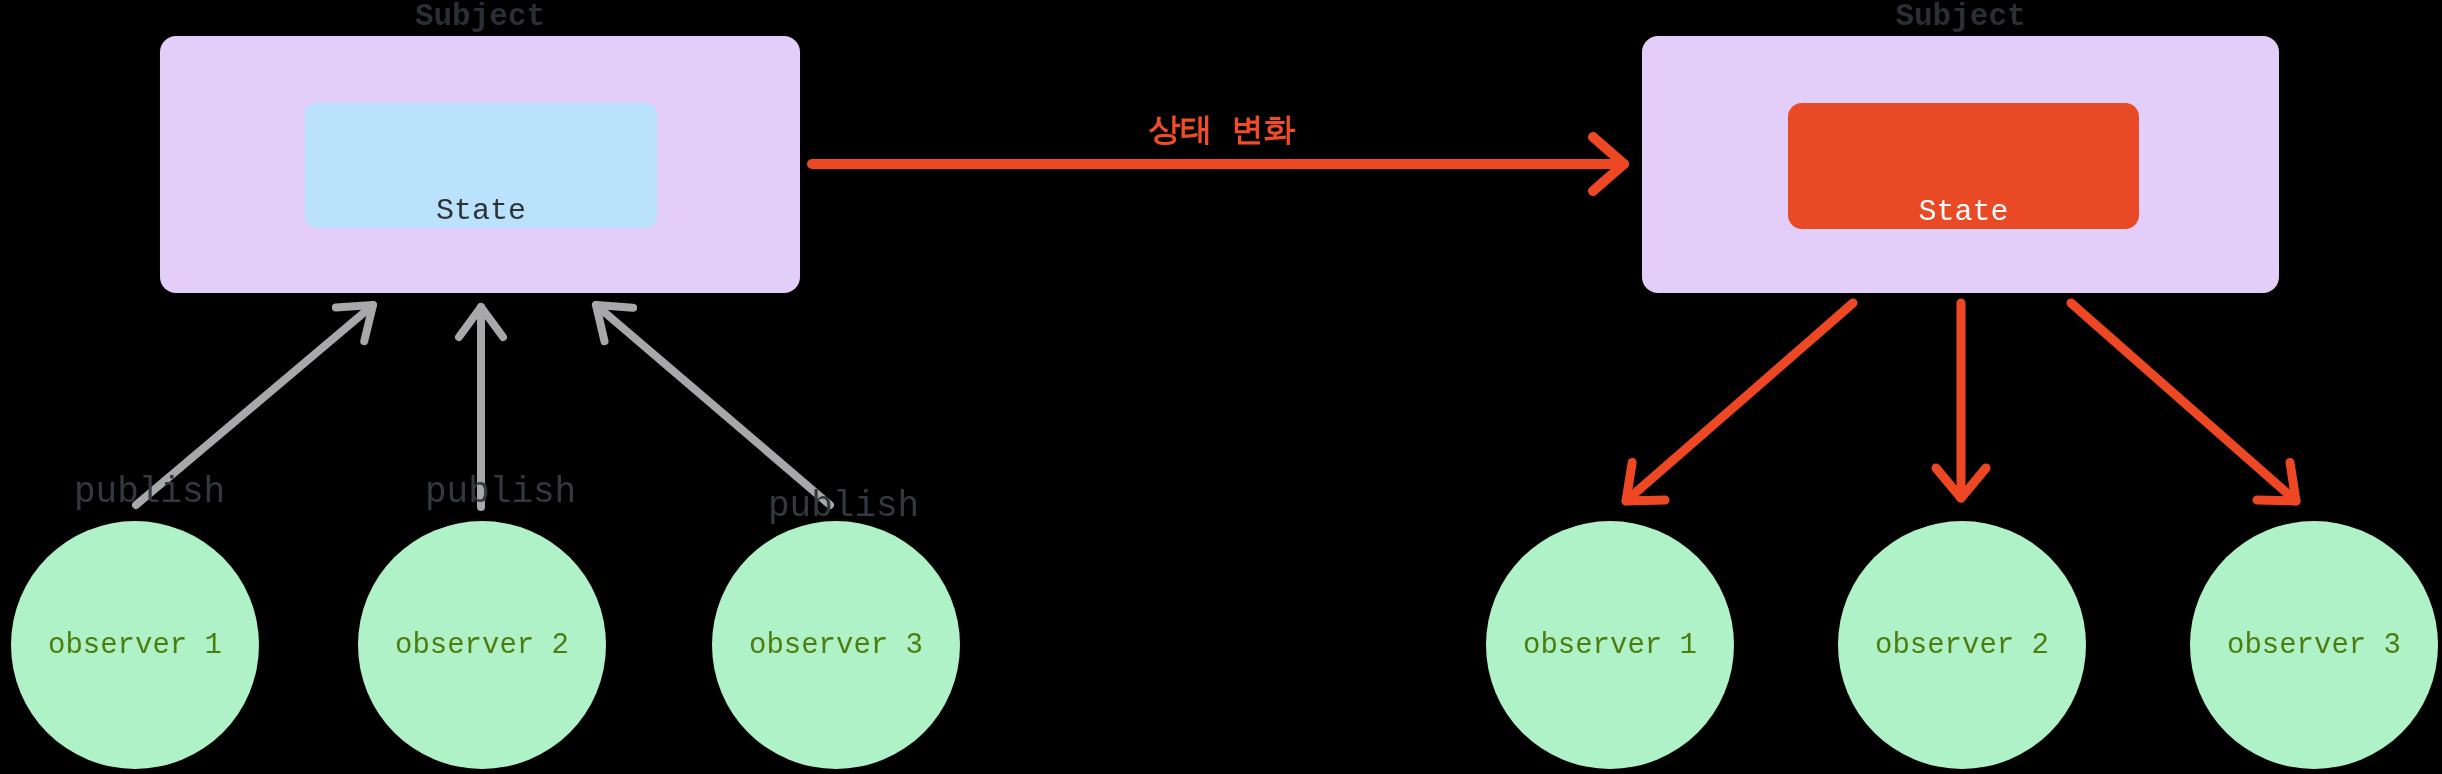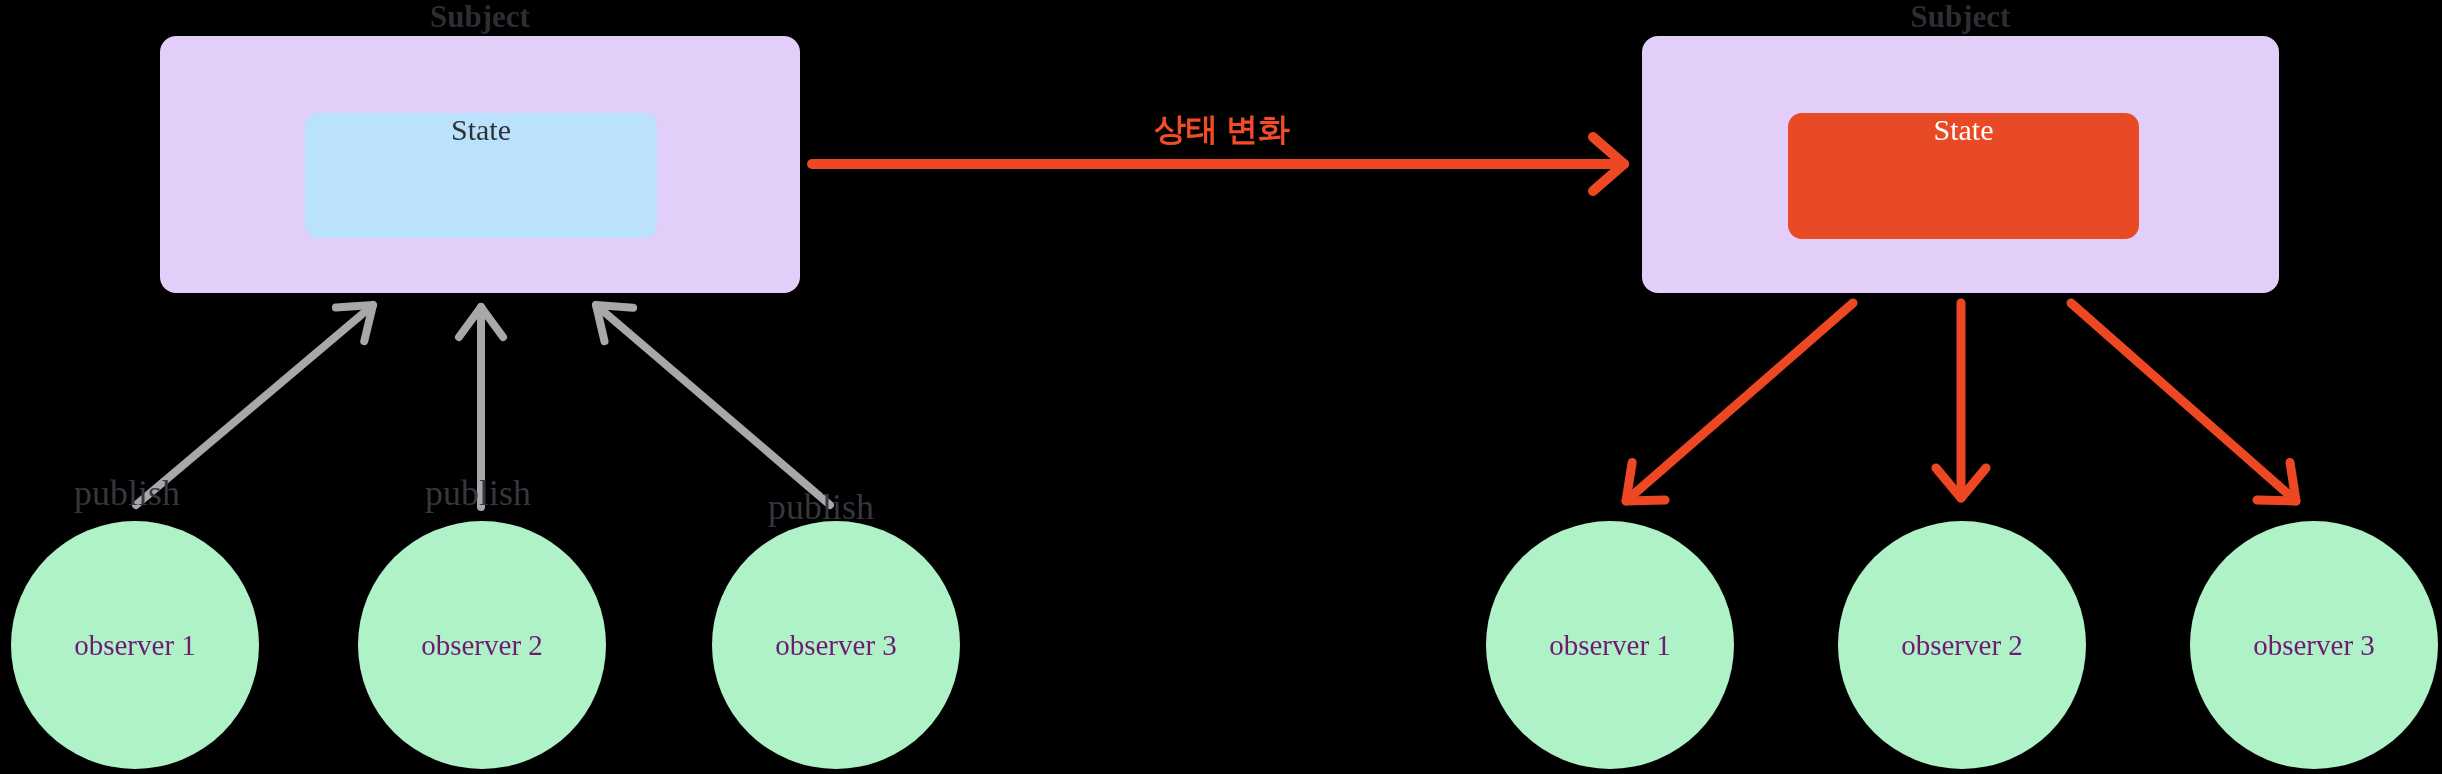--- a/index.html
+++ b/index.html
@@ -6,21 +6,21 @@
     margin: 0;
     padding: 0;
     background: #000000;
   }
   .canvas {
     position: relative;
     width: 2442px;
     height: 774px;
     background: #000000;
     overflow: hidden;
-    font-family: Liberation Serif, serif;
+    font-family: Liberation Mono, monospace;
   }
 
   .arrows-layer {
     position: absolute;
     left: 0; top: 0;
     width: 2442px; height: 774px;
     pointer-events: none;
   }
 
   .subject-title {
@@ -36,24 +36,23 @@
   .subject-box {
     position: absolute;
     top: 36px;
     height: 257px;
     background: #E3CDF9;
     border-radius: 16px;
   }
   .state-box {
     position: absolute;
     display: flex;
-    align-items: flex-start;
+    align-items: flex-end;
     justify-content: center;
     font-size: 30px;
-    margin-top: 10px;
   }
   .state-left {
     left: 305px; top: 103px;
     width: 352px; height: 125px;
     background: #BBE2FC;
     border-radius: 12px;
     color: #2E3237;
     font-weight: 500;
   }
   .state-right {
@@ -83,21 +82,21 @@
     position: absolute;
     top: 521px;
     width: 248px;
     height: 248px;
     border-radius: 50%;
     background: #AFF2C7;
     display: flex;
     align-items: center;
     justify-content: center;
     font-size: 29px;
-    color: #701a75;
+    color: #4d7c0f;
   }
 </style>
 </head>
 <body>
 
 <div class="canvas">
 
   <svg class="arrows-layer" width="2442" height="774" viewBox="0 0 2442 774" xmlns="http://www.w3.org/2000/svg">
     <defs>
       <marker id="head-gray" markerUnits="userSpaceOnUse" markerWidth="50" markerHeight="62" refX="40" refY="30" orient="auto" fill="none">

